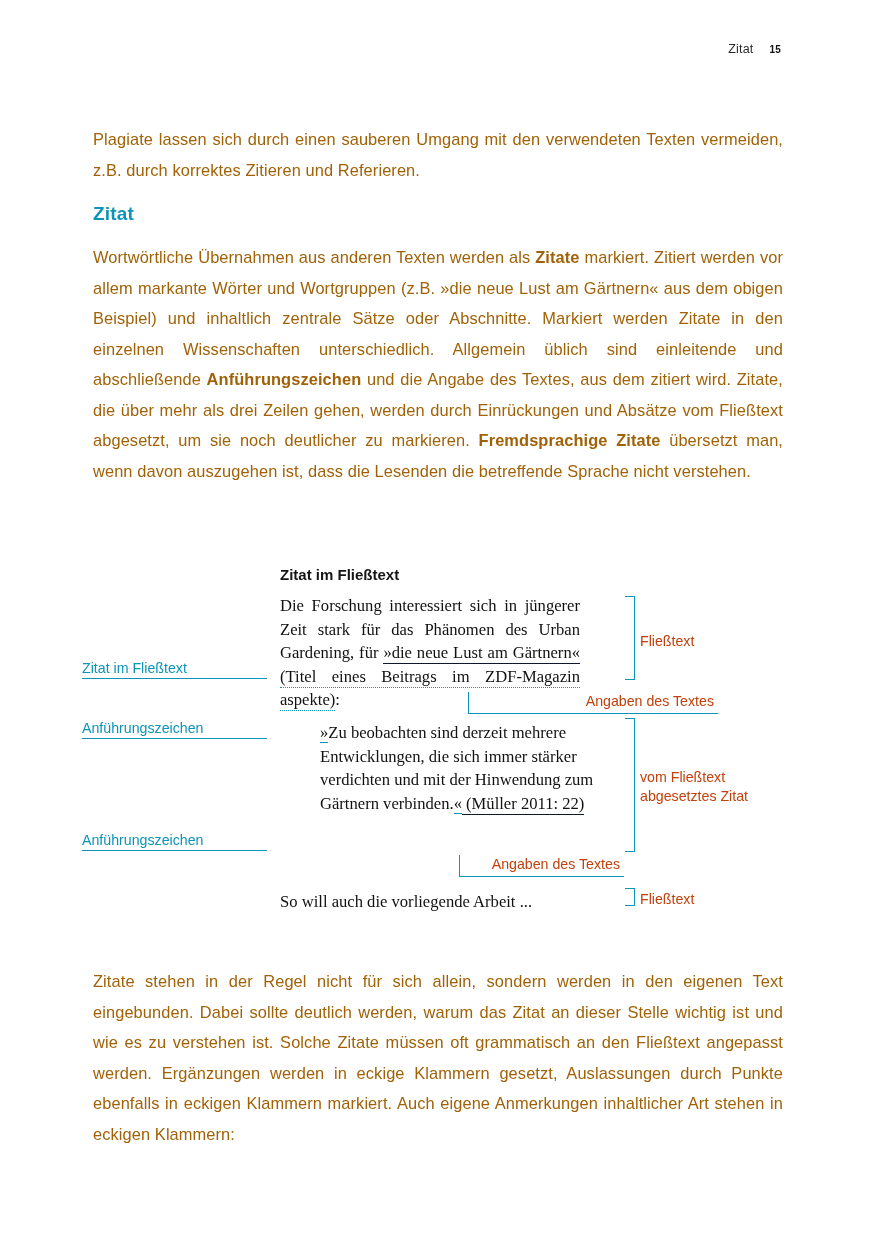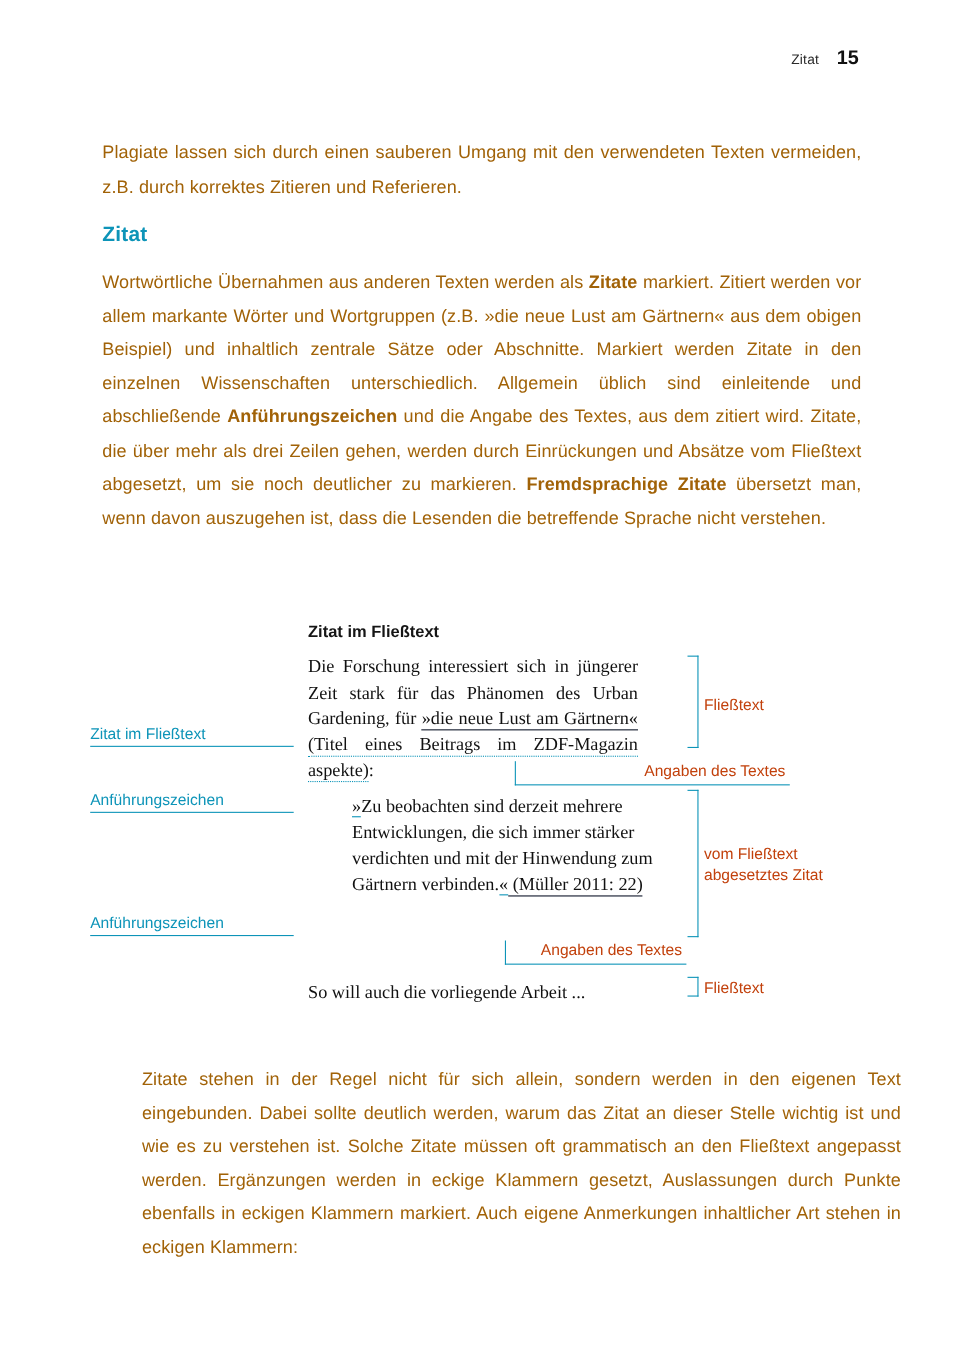--- a/index.html
+++ b/index.html
@@ -29,21 +29,21 @@
     align-items: baseline;
     gap: 16px;
     font-size: 12.5px;
     letter-spacing: 0.2px;
   }
   .runhead .chapter {
     color: #2a2a2a;
   }
   .runhead .folio {
     font-weight: bold;
-    font-size: 18px;
+    font-size: 10px;
     color: #111;
   }
 
   
   .body-col {
     position: absolute;
     left: 93px;
     width: 690px;
   }
   p.para {
@@ -61,21 +61,21 @@
     margin: 0;
     color: #0d94b8;
     font-size: 19px;
     font-weight: bold;
     letter-spacing: 0.2px;
   }
 
   #p1 { top: 124px; }
   #heading-zitat { position: absolute; left: 93px; top: 203px; }
   #p2 { top: 242px; }
-  #p3 { top: 966px; margin-left: 36px; }
+  #p3 { top: 966px; }
 
   
   .figure {
     position: absolute;
     left: 82px;
     top: 560px;
     width: 700px;
     height: 370px;
     font-family: "Liberation Serif", serif;
   }

